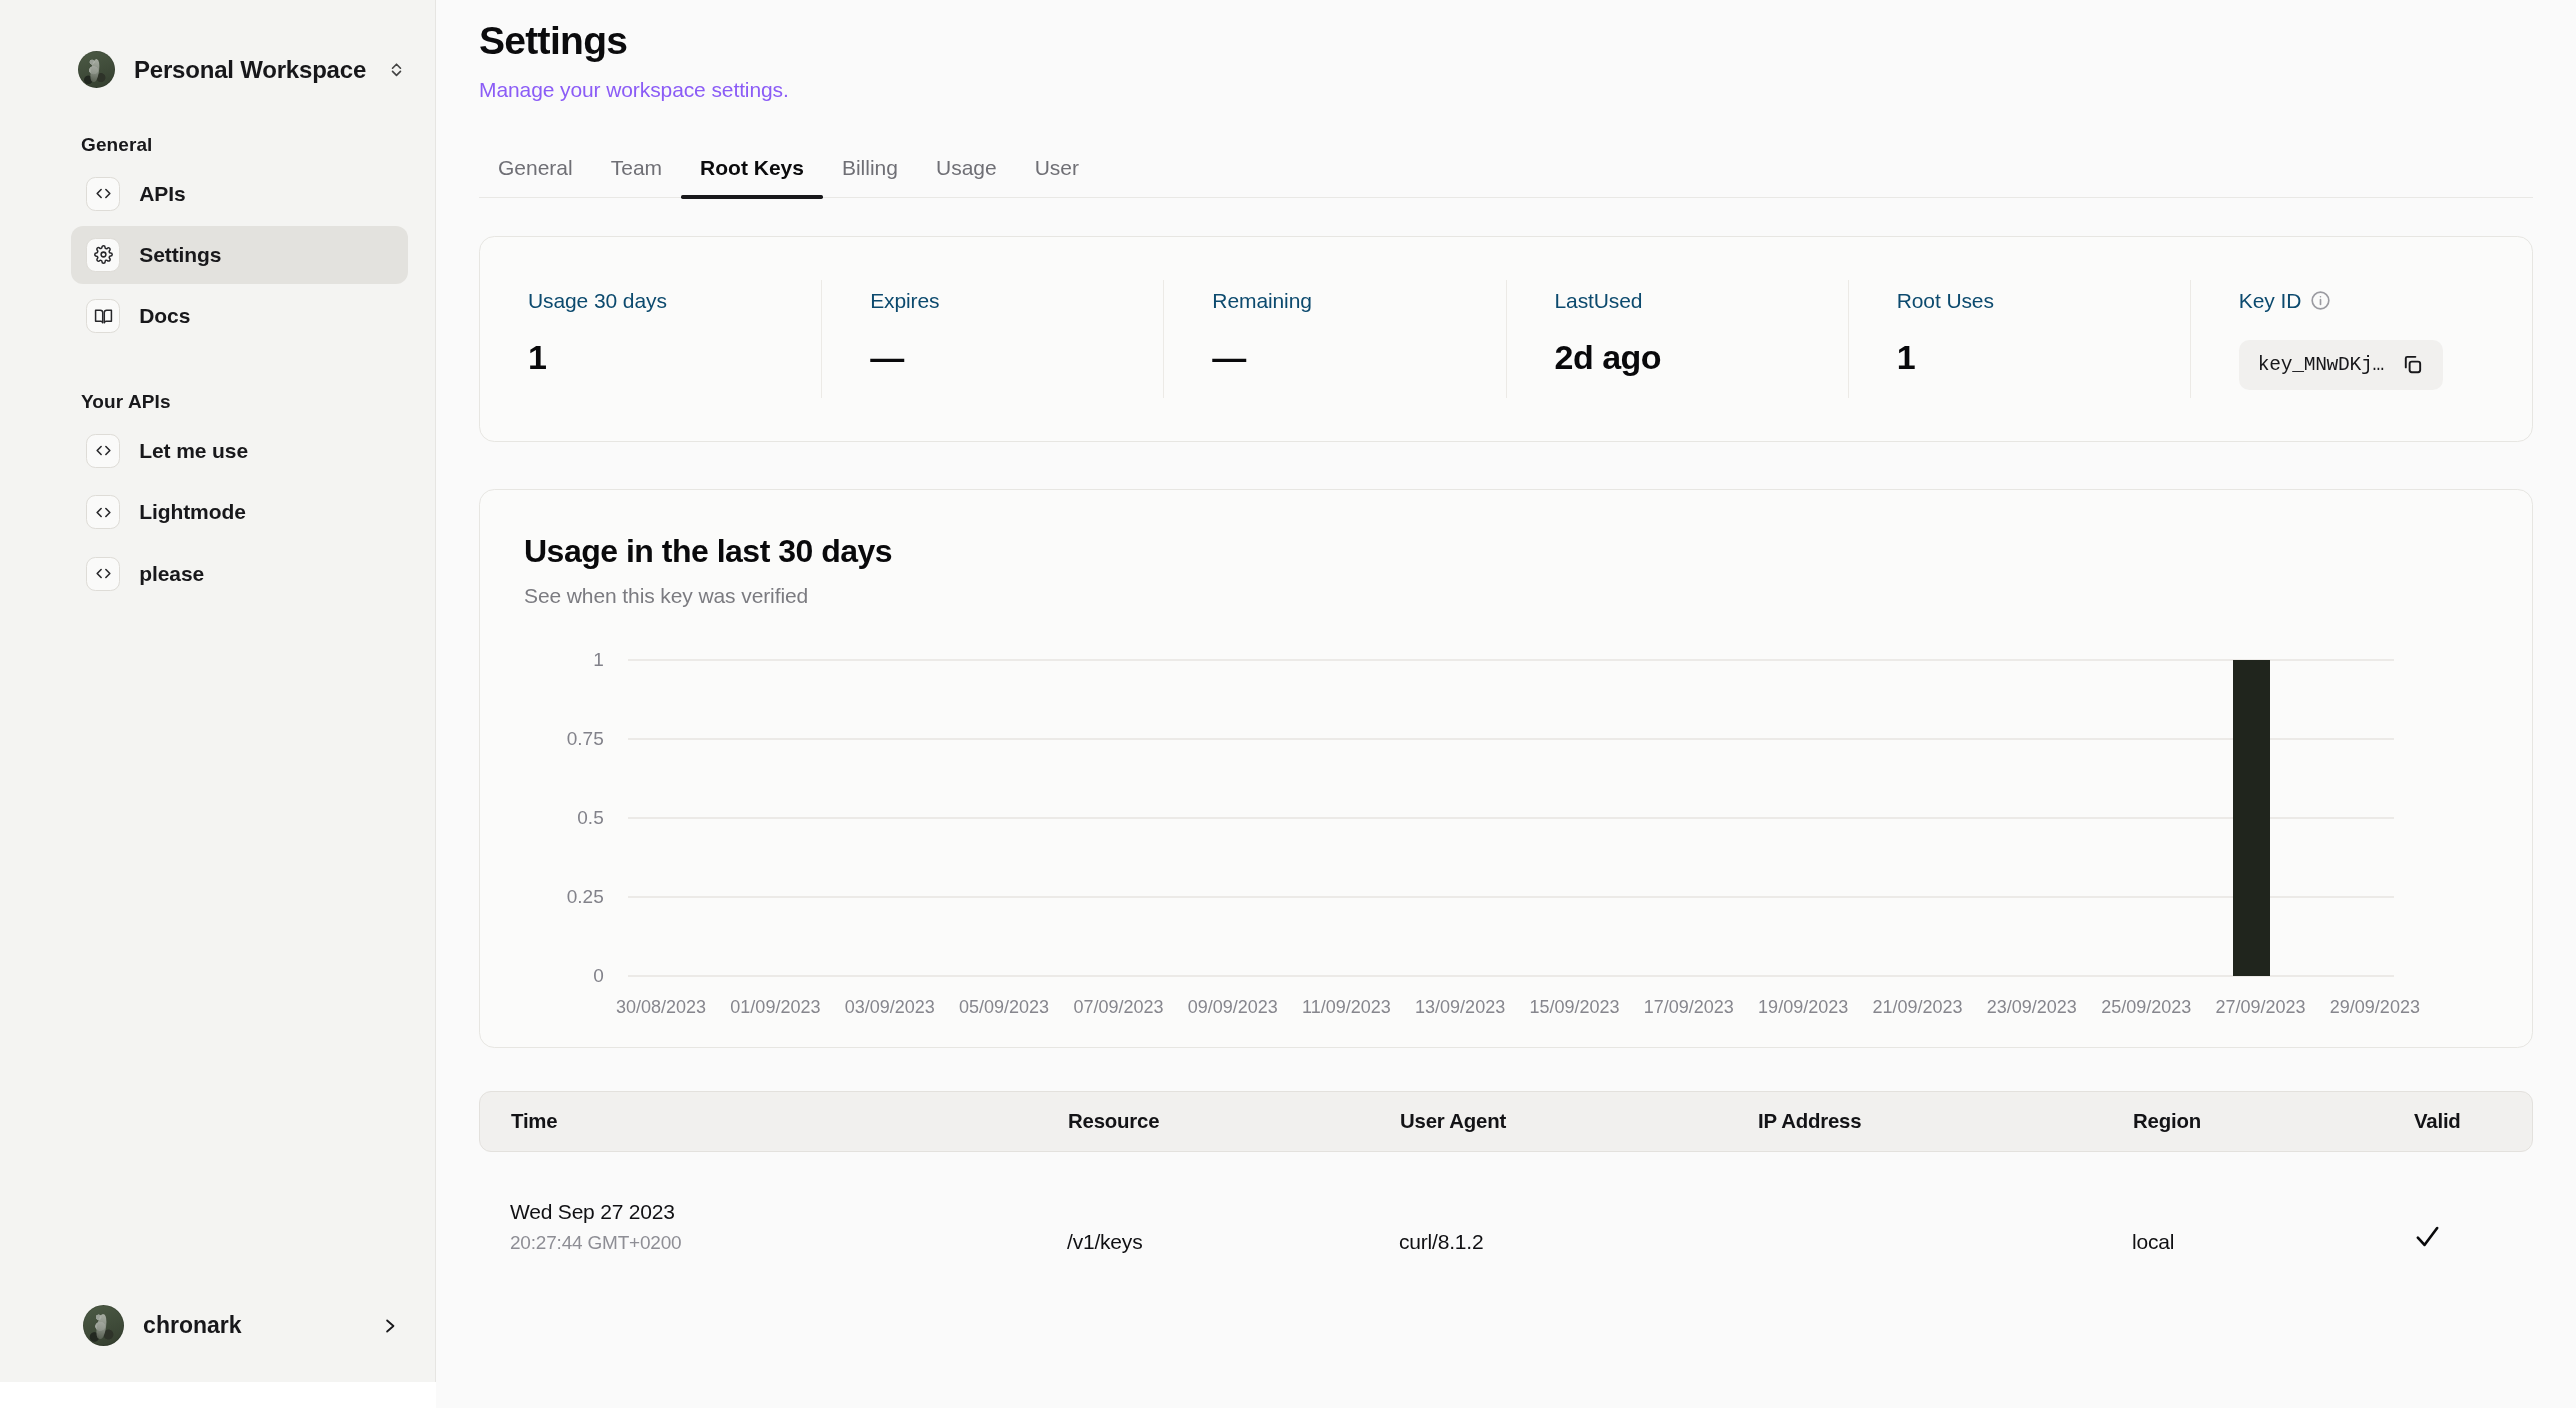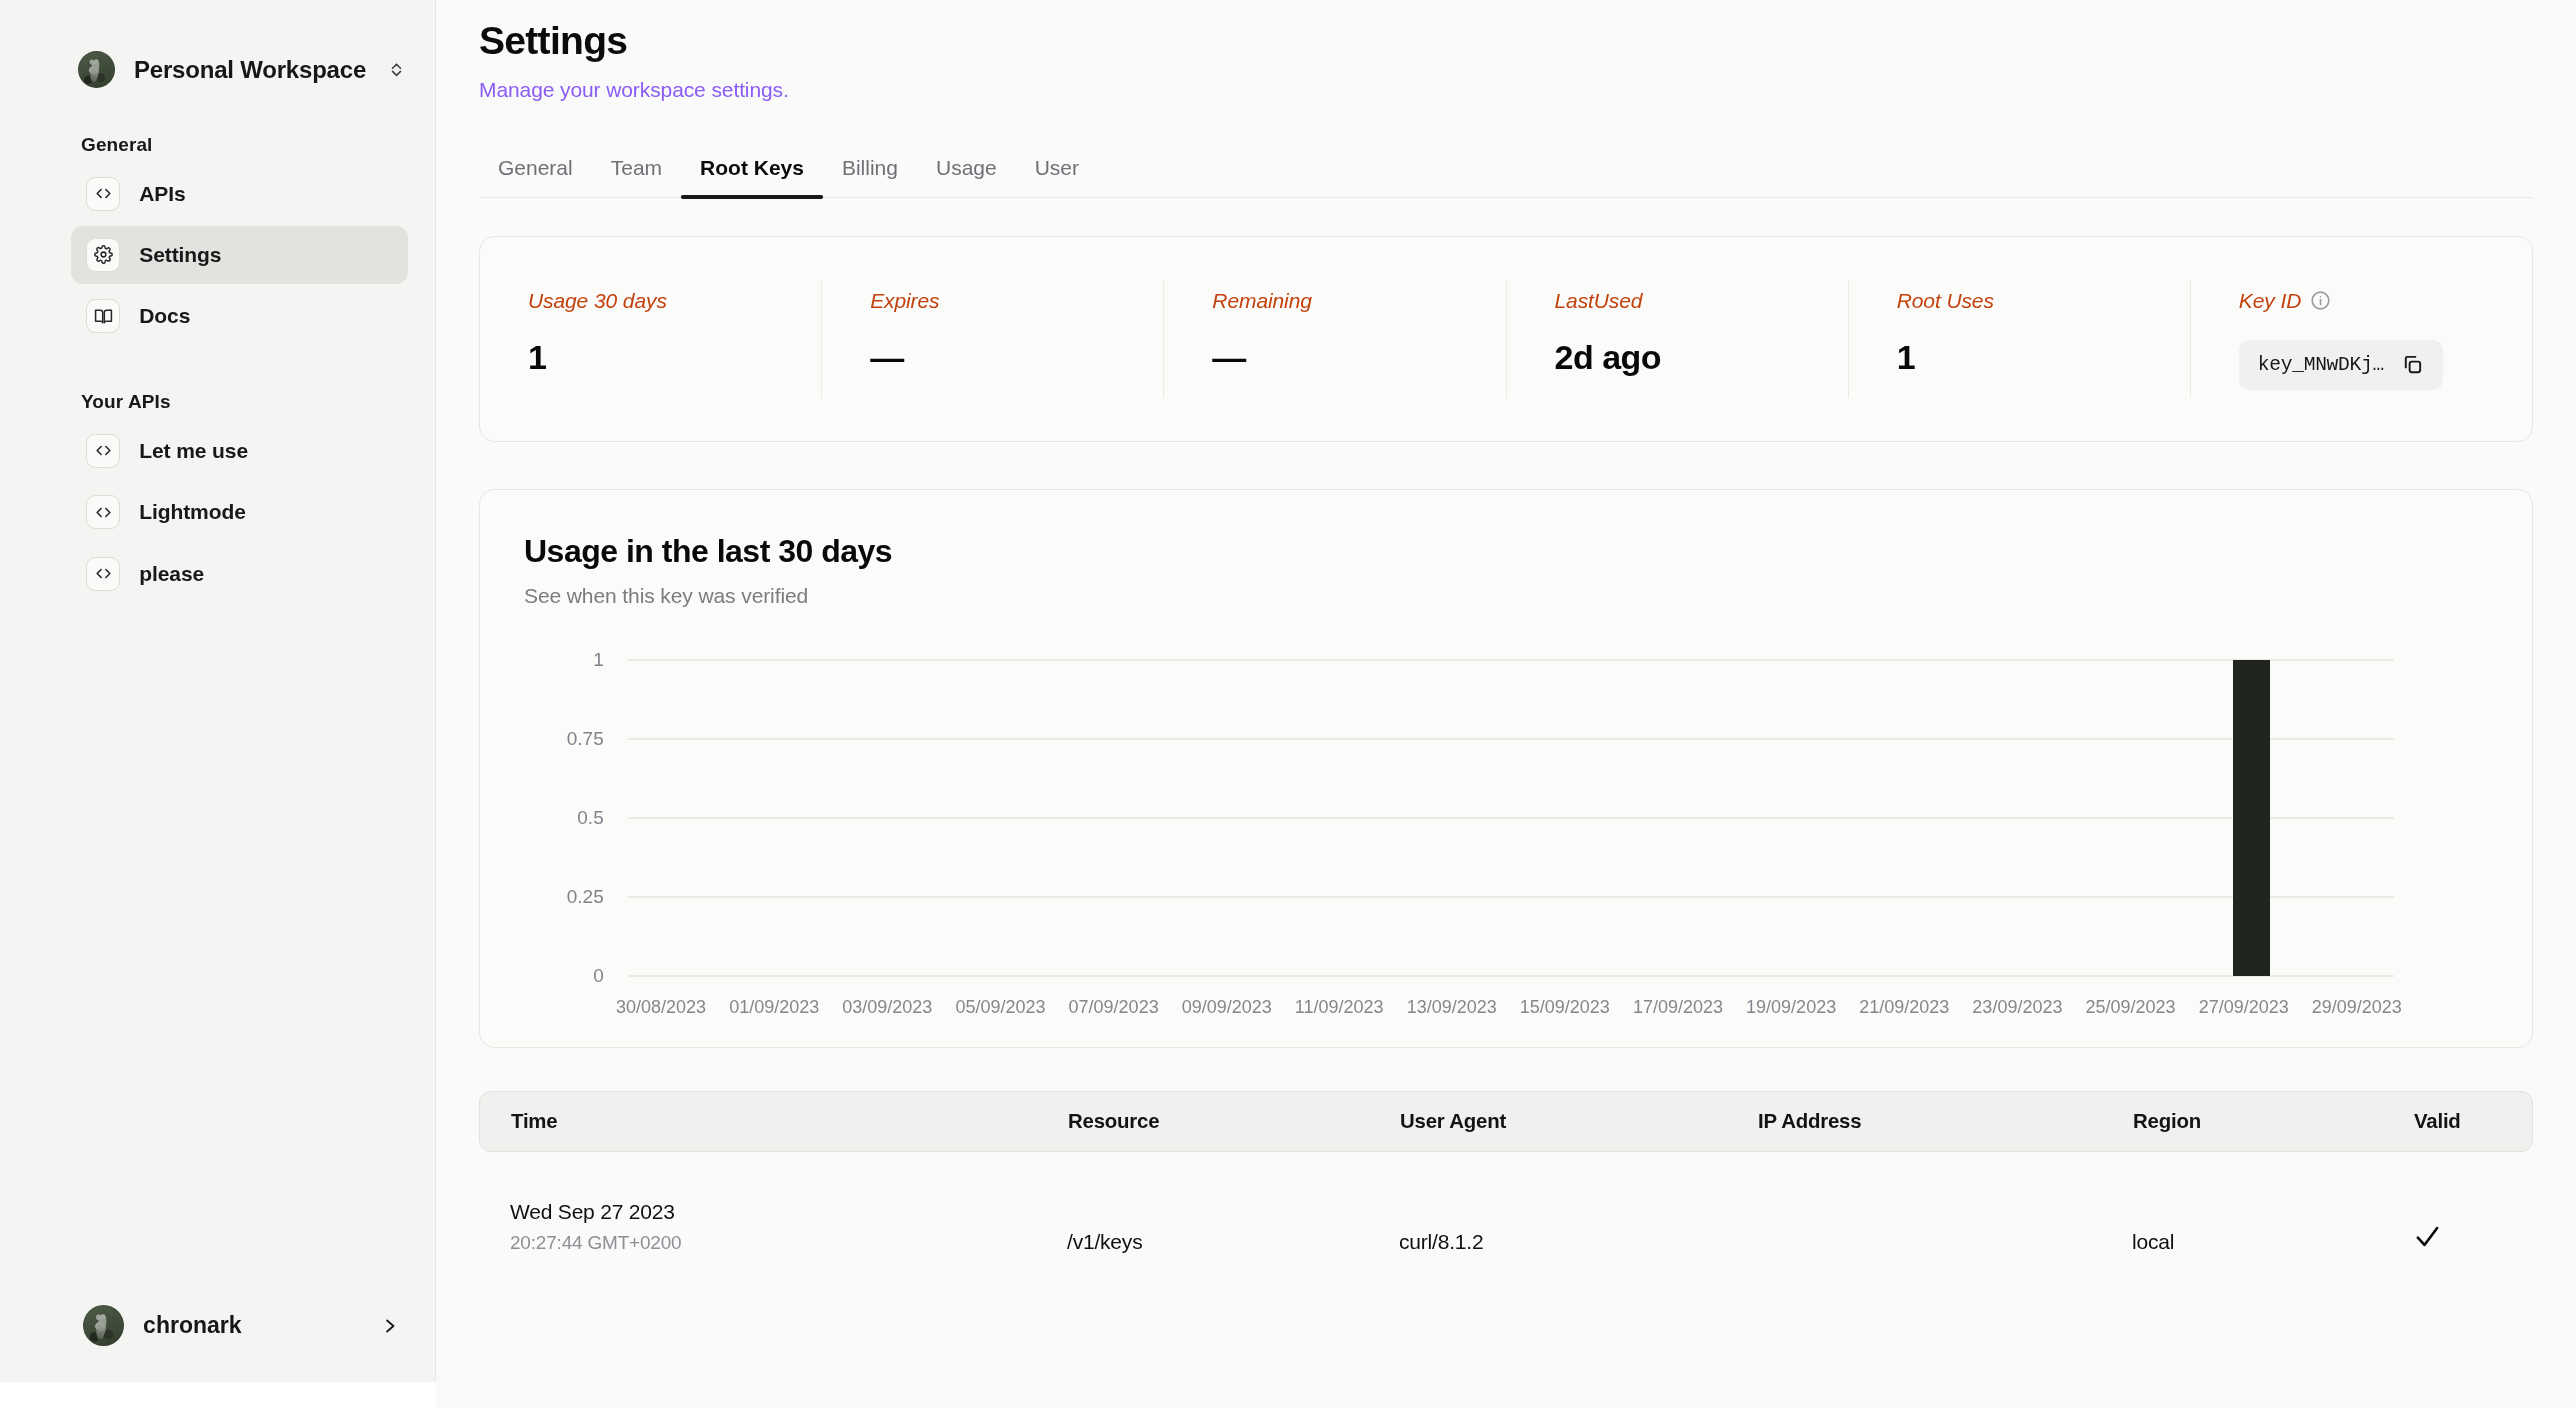--- a/index.html
+++ b/index.html
@@ -140,22 +140,22 @@
     padding: 43px 0;
   }
   .stat {
     flex: 1 1 0; min-width: 0;
     padding: 8.5px 0 8.5px 48px;
     border-left: 1.7px solid #eceae6;
     display: flex; flex-direction: column; justify-content: flex-start; gap: 27px;
   }
   .stat:first-child { border-left: none; }
   .stat-label {
-    font-size: 21px; color: #c2410c; letter-spacing: -0.1px;
-    display: flex; align-items: center; gap: 8.5px; white-space: nowrap; font-style: italic;
+    font-size: 21px; color: #0c4a6e; letter-spacing: -0.1px;
+    display: flex; align-items: center; gap: 8.5px; white-space: nowrap;
   }
   .info-icon { width: 21px; height: 21px; color: #9b9ba1; flex: 0 0 auto; }
   .stat-value {
     font-size: 34px; font-weight: 700; color: #09090b; letter-spacing: -0.5px;
     white-space: nowrap; line-height: 1;
   }
   .stat-value.dash { font-weight: 700; }
   .key-badge {
     display: inline-flex; align-items: center; gap: 17px;
     background: #f1f0ee;
@@ -193,21 +193,21 @@
     font-size: 19px; color: #82828a; white-space: nowrap;
   }
   .gridline {
     position: absolute; left: 0; right: 0; height: 1.7px; background: #eceae7;
   }
   .bar {
     position: absolute; bottom: 0;
     background: #20251d;
   }
   .xaxis {
-    position: absolute; left: 92px; right: 86px; bottom: 8.5px;
+    position: absolute; left: 92px; right: 68px; bottom: 8.5px;
     display: flex; justify-content: space-between;
   }
   .xtick {
     font-size: 18px; color: #86868d; white-space: nowrap;
   }
 
   
   .table-wrap { margin: 43px 43px 0 43px; }
   .t-head {
     display: flex; align-items: center;

